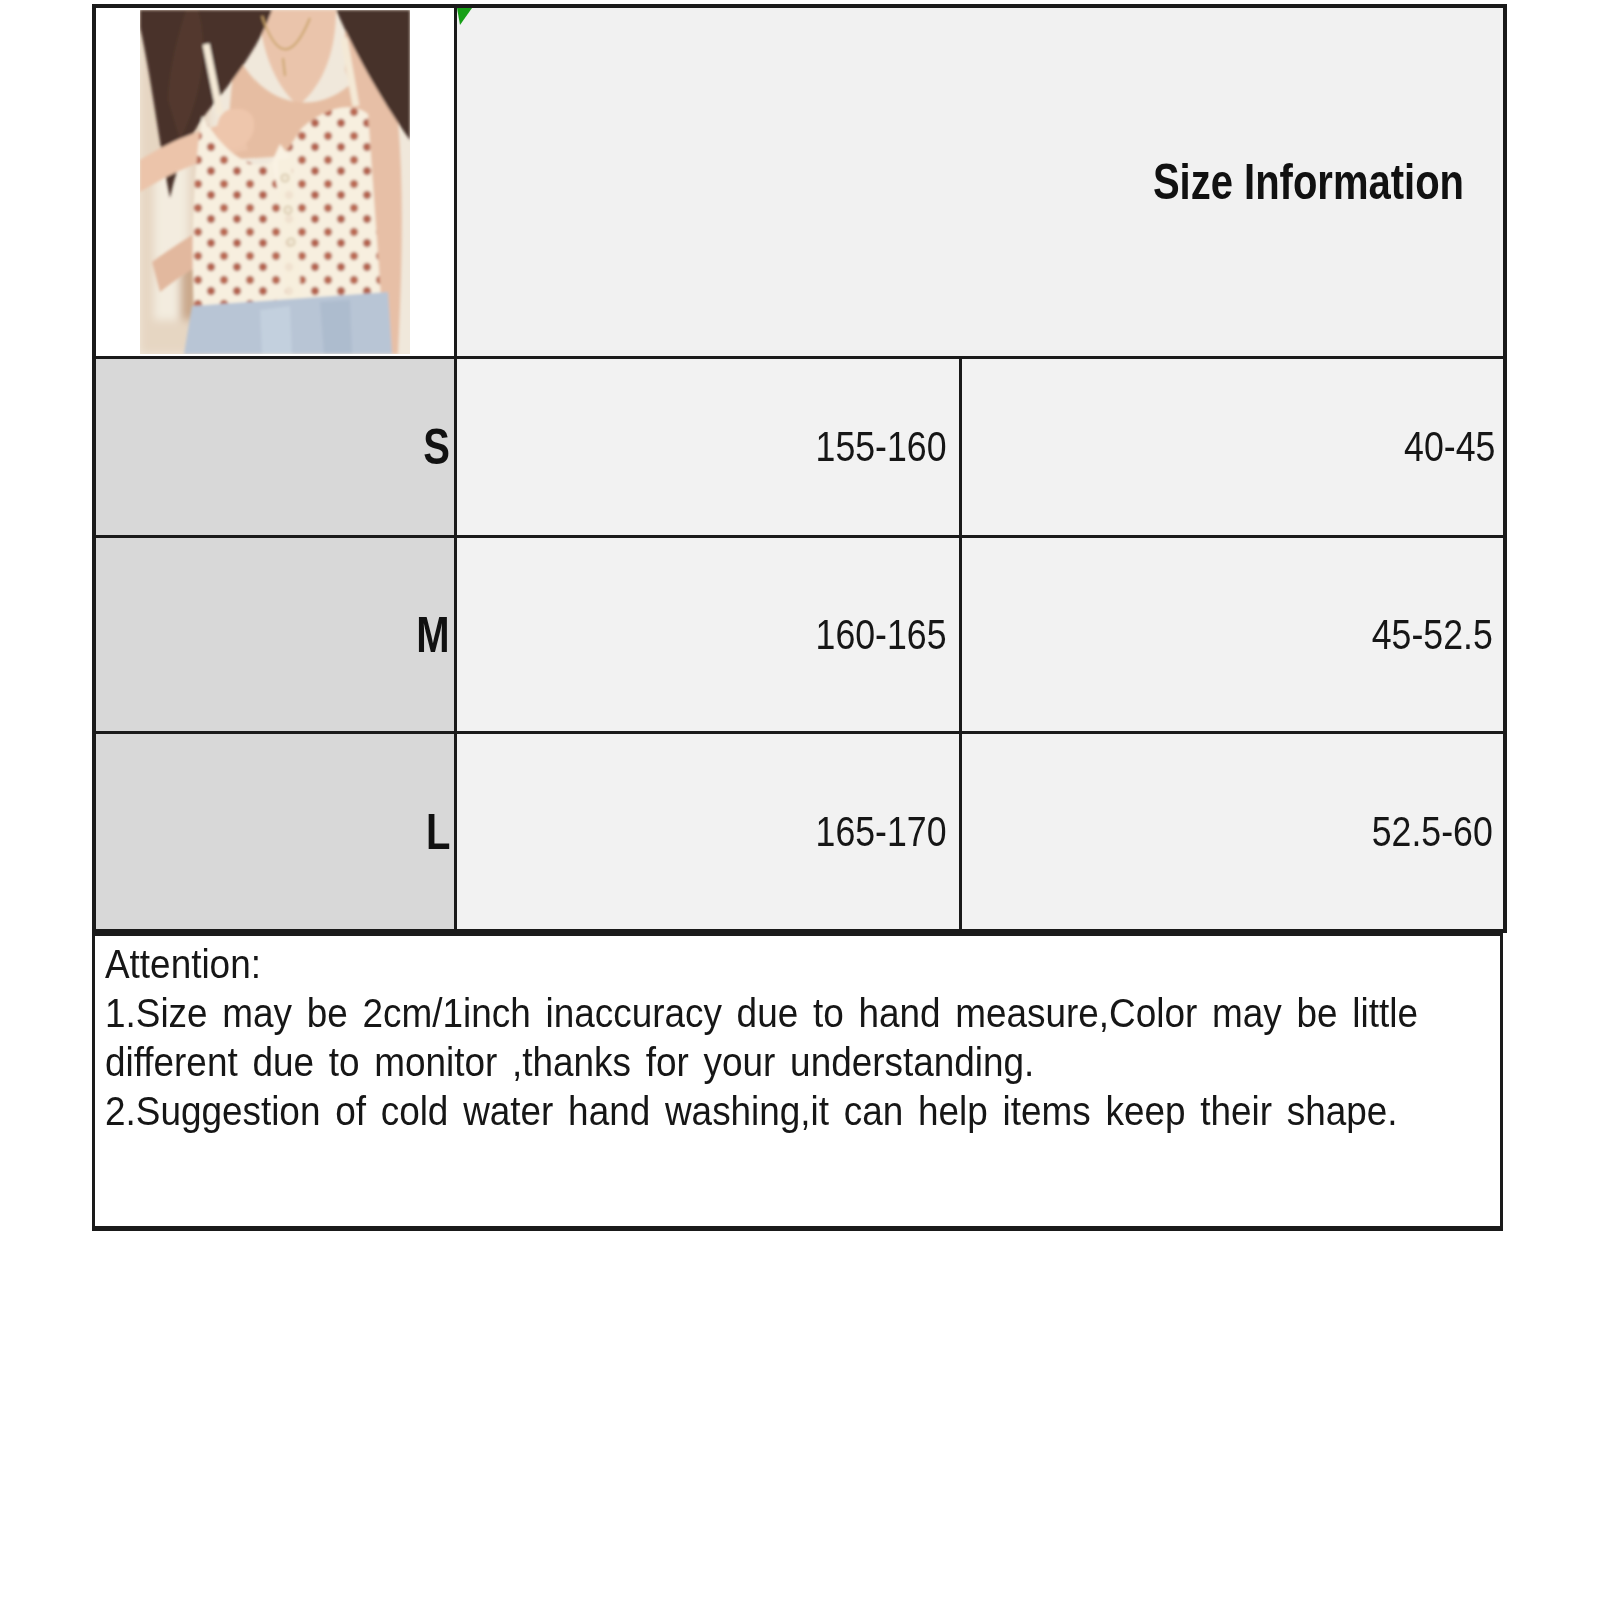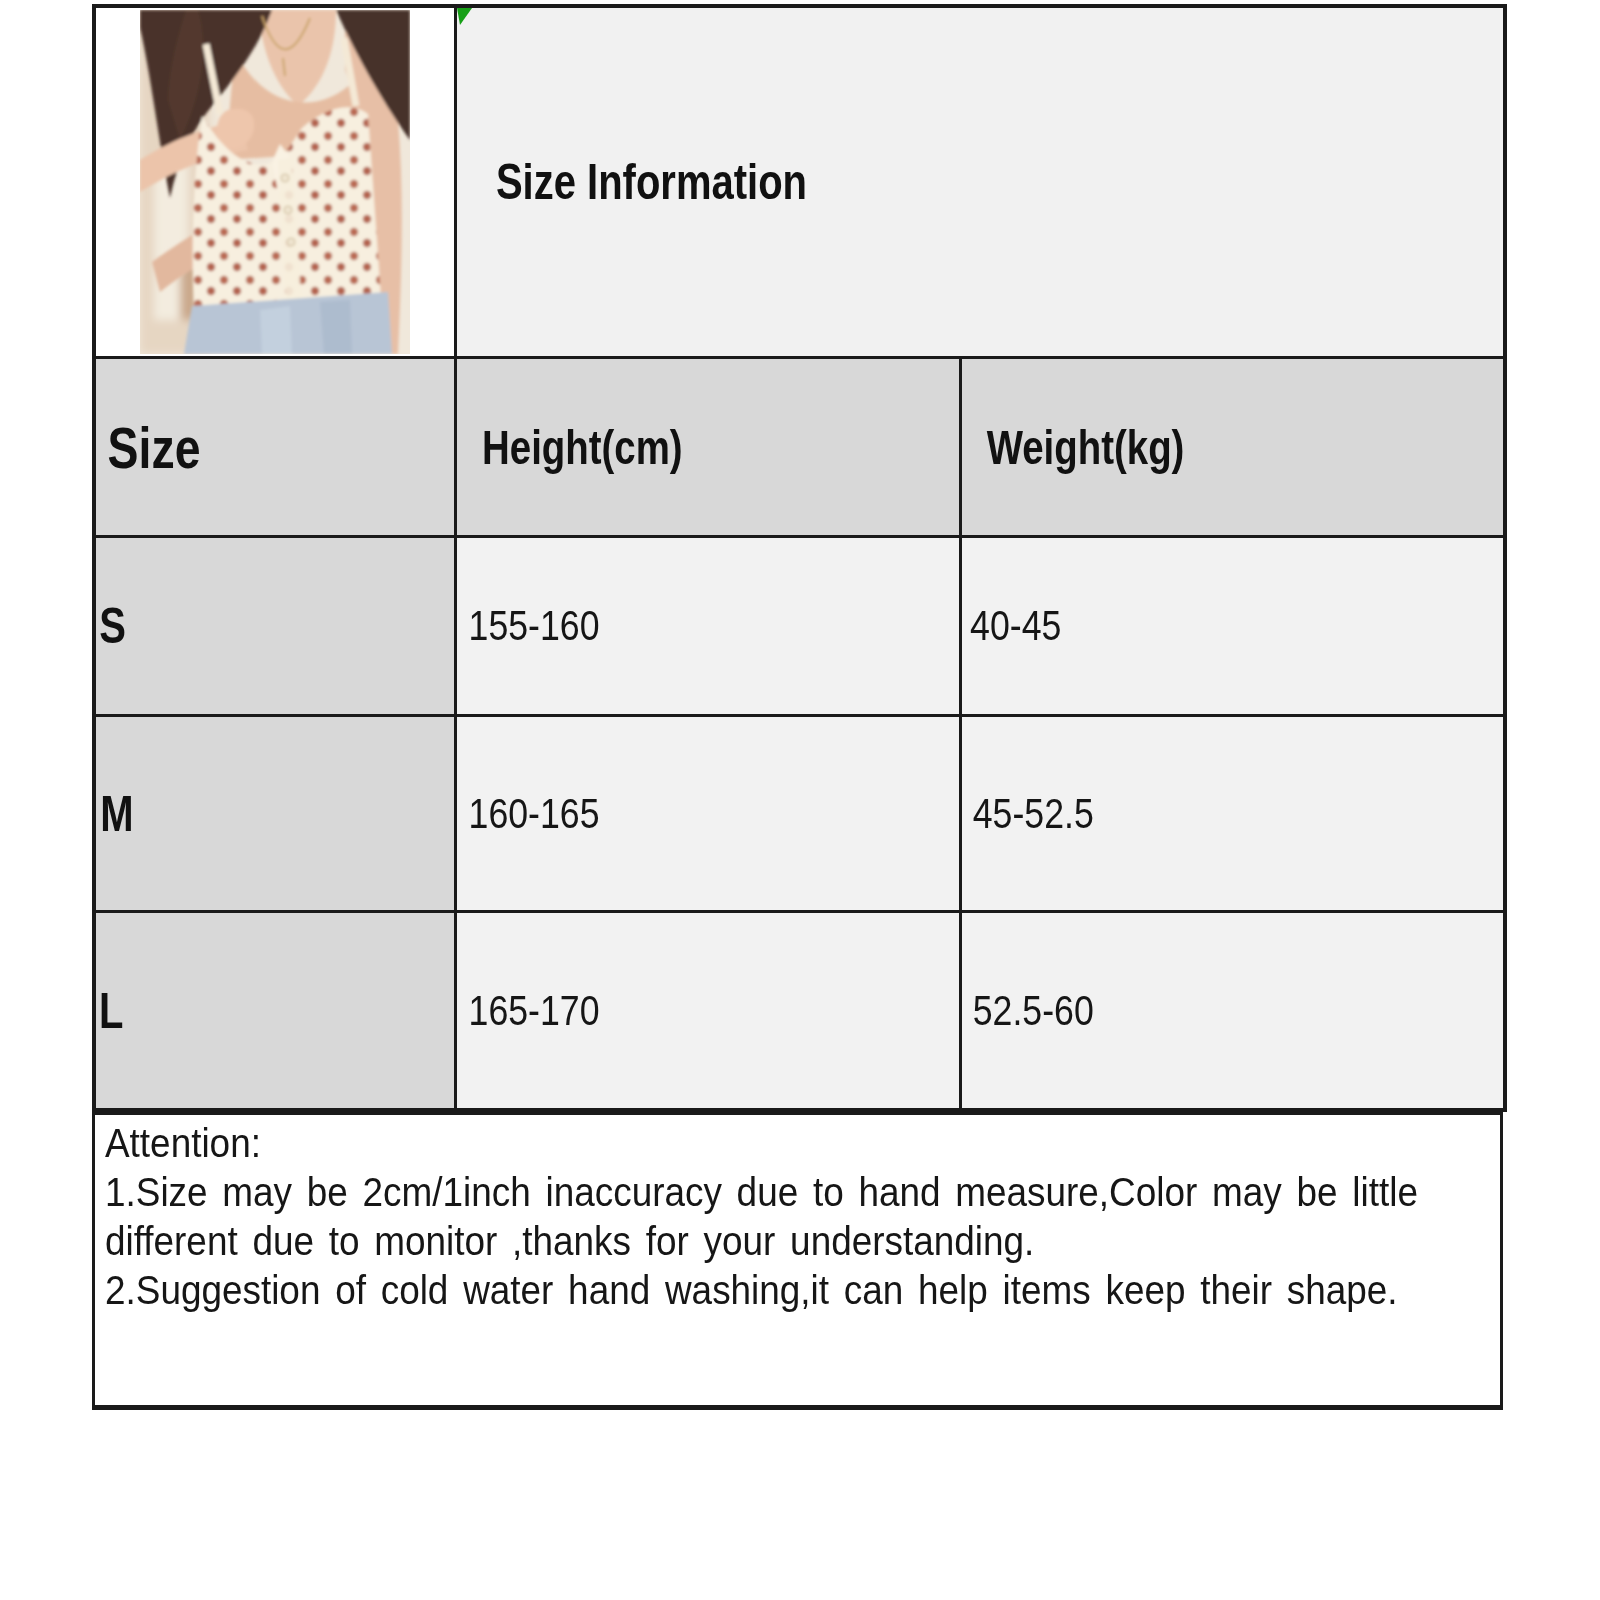--- a/index.html
+++ b/index.html
@@ -10,21 +10,21 @@
     -webkit-font-smoothing:antialiased;
   }
   .sheet{position:absolute;left:92px;top:4px;width:1411px;}
 
   
   table.size-table{
     border-collapse:collapse;table-layout:fixed;width:1411px;
     border:4px solid #1a1a1a;
   }
   table.size-table td,table.size-table th{
-    border:3px solid #1a1a1a;padding:0;text-align:left;vertical-align:middle;
+    border:3px solid #1a1a1a;padding:0;text-align:right;vertical-align:middle;
     overflow:hidden;
   }
   col.c1{width:361px;}col.c2{width:505px;}col.c3{width:545px;}
 
   .r-top td{height:348px;}
   .r-head th{height:176px;}
   .r-s td{height:176px;}
   .r-m td{height:193px;}
   .r-l td{height:195px;}
   .r-xl td{height:196px;}
@@ -142,25 +142,20 @@
         </div>
       </td>
       <td class="title-cell" colspan="2">
         <svg class="green-tri" viewBox="0 0 16 18">
           <polygon points="0,0 15,0 3,17" fill="#17a017"></polygon>
         </svg>
         <span class="cond title-text">Size Information</span>
       </td>
     </tr>
 
-    <tr class="r-head">
-      <th><span class="cond size-head">Size</span></th>
-      <th><span class="cond col-head">Height(cm)</span></th>
-      <th><span class="cond col-head">Weight(kg)</span></th>
-    </tr>
 
     <tr class="r-s">
       <td class="size-col"><span class="cond size-letter">S</span></td>
       <td class="val-col"><span class="cond-val cell-value">155-160</span></td>
       <td class="val-col"><span class="cond-val cell-value">40-45</span></td>
     </tr>
 
     <tr class="r-m">
       <td class="size-col"><span class="cond size-letter">M</span></td>
       <td class="val-col"><span class="cond-val cell-value">160-165</span></td>

